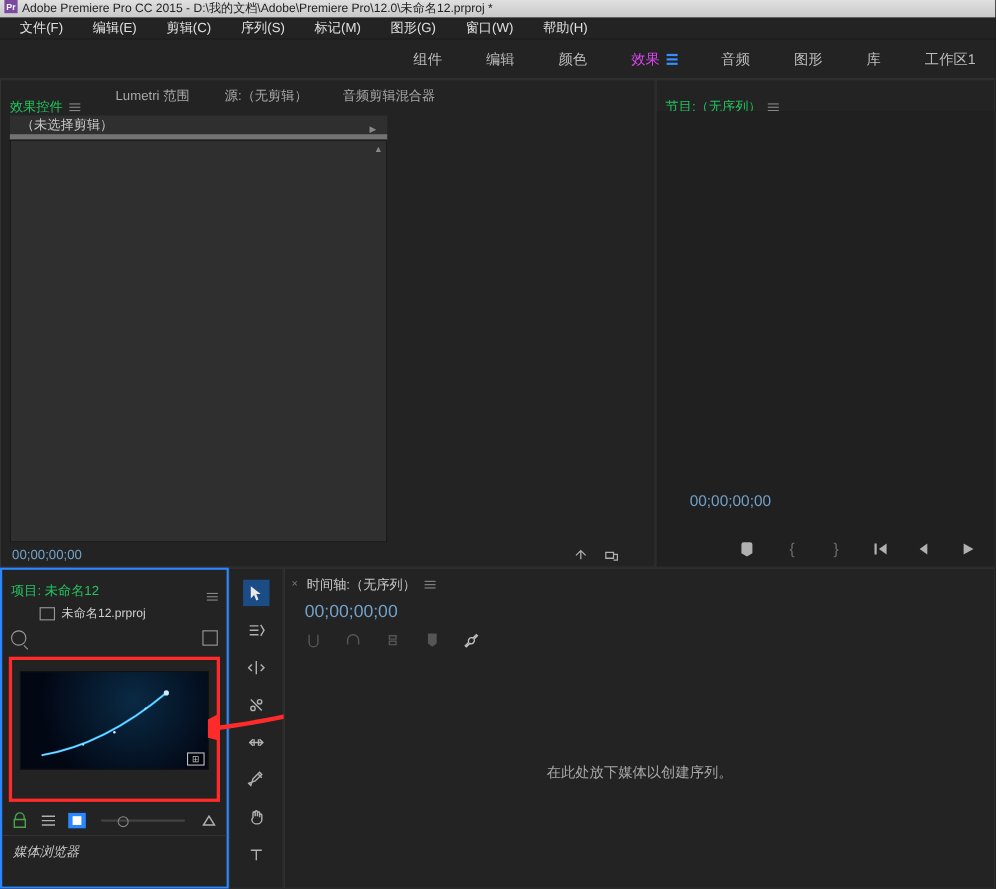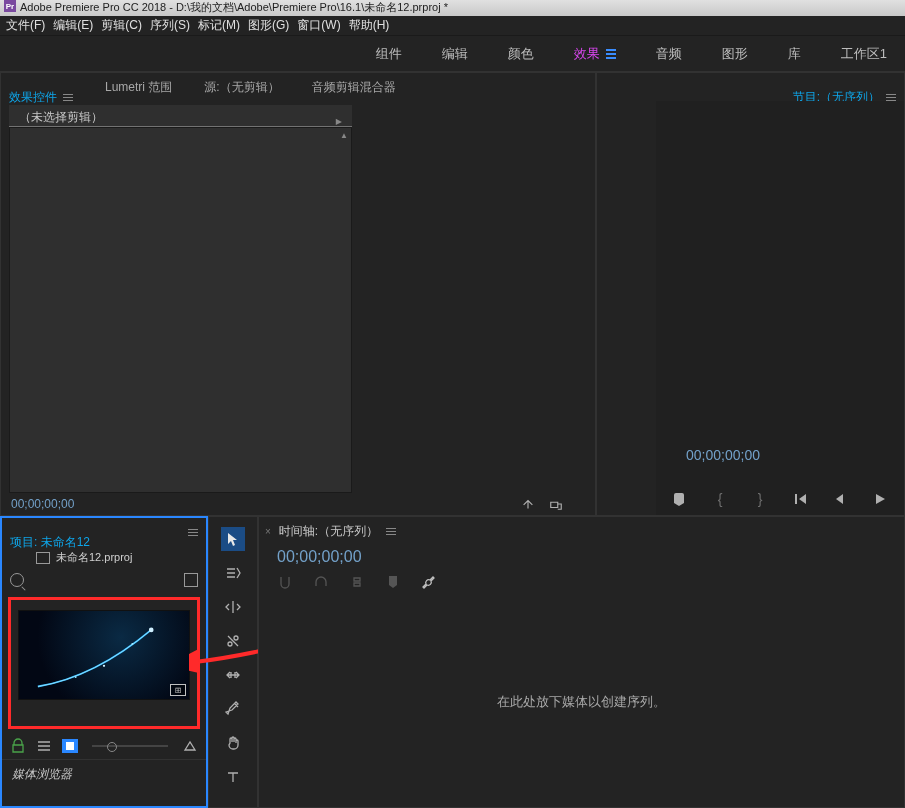--- a/index.html
+++ b/index.html
@@ -3,62 +3,62 @@
 <meta charset="utf-8">
 <style>
 * { margin: 0; padding: 0; box-sizing: border-box; font-family: "Microsoft YaHei", "PingFang SC", sans-serif; }
 body { background: #232323; color: #c8c8c8; width: 905px; height: 808px; overflow: hidden; font-size: 12px; }
 
 
 .titlebar { height: 16px; background: linear-gradient(#e0e0e0, #c8c8c8); display: flex; align-items: flex-start; padding: 0 4px; gap: 4px; font-size: 11px; color: #222; }
 .titlebar .app-icon { width: 12px; height: 12px; background: #7a4a9f; position: relative; display: inline-flex; align-items: center; justify-content: center; font-size: 8px; color: #fff; font-weight: bold; }
 
 
-.menubar { height: 20px; background: #232323; display: flex; align-items: center; padding: 0 6px; gap: 8px; border-bottom: 1px solid #1a1a1a; }
+.menubar { height: 20px; background: #232323; display: flex; align-items: center; padding: 0 18px; gap: 27px; border-bottom: 1px solid #1a1a1a; }
 .menubar span { color: #e0e0e0; font-size: 12px; cursor: default; }
 
 
 .workspace-tabs { height: 36px; background: #232323; display: flex; align-items: center; justify-content: flex-end; padding-right: 18px; gap: 40px; border-bottom: 1px solid #323232; }
 .workspace-tabs .tab { color: #bdbdbd; font-size: 13px; cursor: default; display: flex; align-items: center; gap: 6px; }
 .workspace-tabs .tab.active { color: #d946ef; }
 .workspace-tabs .tab .eqmenu { width: 10px; display: flex; flex-direction: column; gap: 2px; }
 .workspace-tabs .tab .eqmenu div { height: 2px; background: #3a8dff; }
 
 
 .main { display: flex; flex-direction: column; height: calc(808px - 16px - 20px - 36px); }
 .upper { display: flex; height: 444px; }
 .lower { display: flex; flex: 1; }
 
 .panel-group { display: flex; flex-direction: column; background: #232323; border: 1px solid #323232; position: relative; }
 .panel-tabs { height: 28px; display: flex; align-items: center; padding: 0 8px; gap: 32px; font-size: 12px; color: #a8a8a8; }
 .panel-tabs .ptab { cursor: default; display: flex; align-items: center; gap: 6px; }
-.panel-tabs .ptab.active { color: #0ea5e9; margin-top: 20px; }
+.panel-tabs .ptab.active { color: #22c55e; margin-top: 20px; }
 .panel-tabs .dropdown { display: inline-flex; flex-direction: column; gap: 2px; width: 10px; }
 .panel-tabs .dropdown div { height: 1px; background: #888; }
 
 
 .upper-left { width: 596px; }
-.upper-right { flex: 1; align-items: flex-end; }
-.source-header { height: 22px; background: #2f2f2f; display: flex; align-items: flex-end; justify-content: space-between; padding: 0 10px; font-size: 12px; color: #c8c8c8; border-bottom: 1px solid #737373; }
+.upper-right { flex: 1; }
+.source-header { height: 22px; background: #2f2f2f; display: flex; align-items: flex-end; justify-content: space-between; padding: 0 10px; font-size: 12px; color: #c8c8c8; border-bottom: 5px solid #737373; }
 .source-header .tri { font-size: 8px; color: #888; }
 .source-body { flex: 1; background: #2f2f2f; position: relative; width: 343px; margin-left: 8px; border:1px solid #1a1a1a; }
 .source-body .scroll-up { position: absolute; top: 0; right: 0; width: 14px; height: 14px; display: flex; align-items: center; justify-content: center; font-size: 8px; color: #888; }
 .source-timecode { height: 22px; display: flex; align-items: center; padding: 0 10px; font-size: 12px; color: #73a1c9; justify-content: space-between; }
 .source-timecode .right-icons { display: flex; gap: 14px; margin-right: 22px; }
 .source-timecode .right-icons i { width: 14px; height: 14px; display: inline-flex; align-items: center; justify-content: center; color: #888; }
 
 
 .program-body { flex: 1; background: #202020; display: flex; flex-direction: column; }
 .program-timecode { color: #73a1c9; font-size: 14px; padding: 20px 30px; }
 .program-controls { display: flex; justify-content: flex-end; gap: 24px; padding: 8px 16px; color: #6d6d6d; }
 .program-controls i { width: 16px; height: 16px; display: inline-flex; align-items: center; justify-content: center; font-style: normal; }
 
 
 .lower-left { width: 208px; border: 2px solid #2a87ff; }
-.lower-left .panel-tabs { justify-content: space-between; }
+.lower-left .panel-tabs { justify-content: space-between; align-items: flex-end; }
 .project-file { padding: 4px 0 4px 34px; font-size: 11px; color: #d0d0d0; display: flex; align-items: center; gap: 6px; }
 .project-file::before { content: ""; display: inline-block; width: 12px; height: 10px; border: 1px solid #999; }
 .project-search { display: flex; align-items: center; gap: 6px; padding: 4px 8px; }
 .project-search .mag { width: 14px; height: 14px; border: 1px solid #999; border-radius: 50%; position: relative; }
 .project-search .mag::after { content: ""; position: absolute; bottom: -3px; right: -3px; width: 5px; height: 1px; background: #999; transform: rotate(45deg); }
 .project-search .search-line { flex: 1; height: 1px; }
 .project-search .right-icon { width: 14px; height: 14px; border: 1px solid #999; }
 
 
 .thumbnail-area { position: relative; margin: 6px 6px 4px 6px; border: 3px solid #ff2a2a; padding: 6px 3px 22px 3px; }
@@ -94,21 +94,21 @@
 
 
 .ico { stroke:#b0b0b0; stroke-width:1.3; fill:none; }
 .ico-fill { fill:#b0b0b0; }
 </style>
 </head>
 <body>
 
 <div class="titlebar">
   <span class="app-icon">Pr</span>
-  <span>Adobe Premiere Pro CC 2018 - D:\我的文档\Adobe\Premiere Pro\16.1\未命名12.prproj *</span>
+  <span>Adobe Premiere Pro CC 2015 - D:\我的文档\Adobe\Premiere Pro\12.0\未命名12.prproj *</span>
 </div>
 
 <div class="menubar">
   <span>文件(F)</span>
   <span>编辑(E)</span>
   <span>剪辑(C)</span>
   <span>序列(S)</span>
   <span>标记(M)</span>
   <span>图形(G)</span>
   <span>窗口(W)</span>

